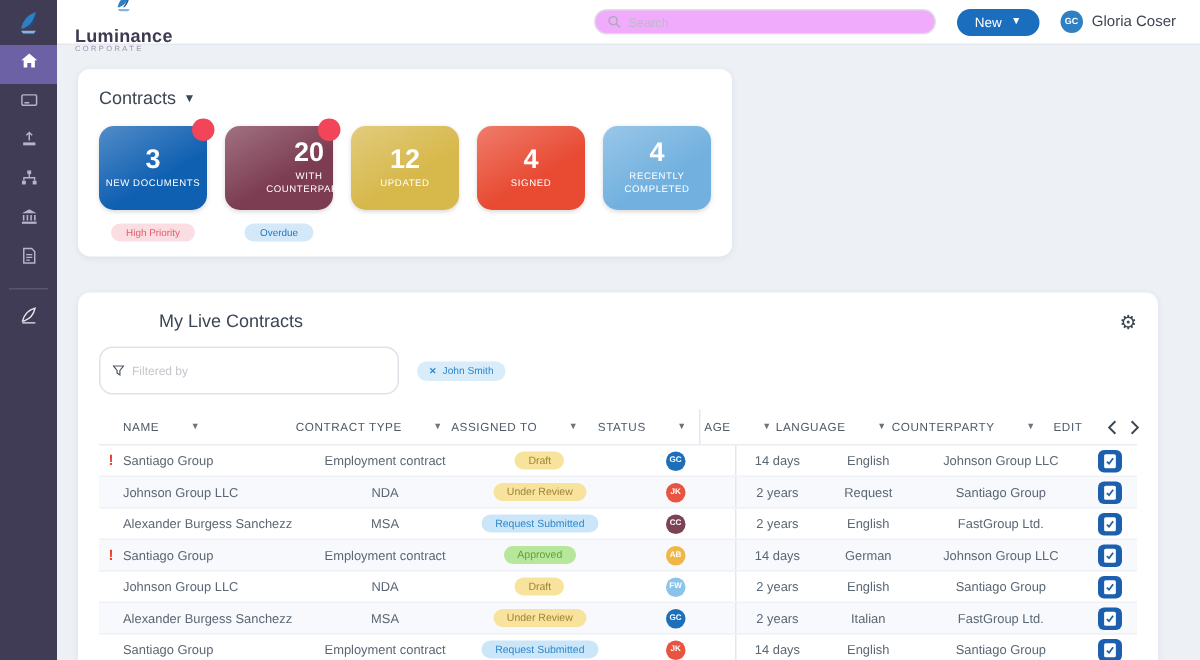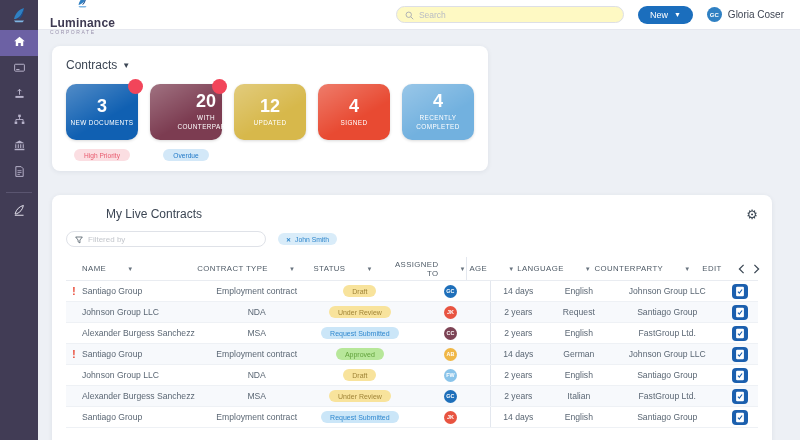--- a/index.html
+++ b/index.html
@@ -18,21 +18,21 @@
   
   .main-col { flex:1; display:flex; flex-direction:column; }
   .topbar { height:30px; background:#fff; border-bottom:1px solid #E6E8EF;
     display:flex; align-items:center; padding:0 16px 0 12px; }
   .brand { display:flex; align-items:center; gap:4px;flex-direction:column; }
   .brand-text { line-height:1; }
   .brand-name { font-size:12px; font-weight:700; color:#3E3A52; letter-spacing:.2px; }
   .brand-sub { font-size:5px; color:#9b93ae; letter-spacing:1.6px; margin-top:1px; }
   .topbar-right { margin-left:auto; display:flex; align-items:center; gap:14px; }
   .search-box { width:228px; height:17px; border:1px solid #DDDFE6; border-radius:9px;
-    display:flex; align-items:center; padding:0 8px; gap:5px; background:#fef9c3; }
+    display:flex; align-items:center; padding:0 8px; gap:5px; background:#f0abfc; }
   .search-box input { border:none; outline:none; flex:1; font-size:8.5px; color:#555;
     font-family:"Liberation Sans", sans-serif; background:transparent; }
   .search-box input::placeholder { color:#B9BCC4; }
   .new-btn { background:#1B6EBD; color:#fff; border:none; border-radius:9px; height:18px;
     padding:0 12px; font-size:9px; display:flex; align-items:center; gap:6px; cursor:pointer;
     font-family:"Liberation Sans", sans-serif; }
   .new-caret { font-size:7px; }
   .user-chip { display:flex; align-items:center; gap:6px; }
   .avatar { width:15px; height:15px; border-radius:50%; background:#2F80C3; color:#fff;
     font-size:6px; font-weight:700; display:flex; align-items:center; justify-content:center; }
@@ -56,21 +56,21 @@
   .wf-dot { position:absolute; top:-5px; right:-5px; width:15px; height:15px; border-radius:50%;
     background:#F2455A; }
   .wf-tag { margin-top:9px; font-size:6.6px; padding:2.5px 10px; border-radius:8px; cursor:pointer; }
 
   .contracts-card { width:720px; background:#fff; border-radius:8px; margin-top:24px;
     padding:12px 14px; box-shadow:0 1px 5px rgba(40,50,80,.08); height:300px; }
   .lc-head { display:flex; align-items:center;margin-left:40px; }
   .lc-title { font-size:12px; color:#3C4654; }
   .gear { margin-left:auto; font-size:13px; color:#3B4754; cursor:pointer; line-height:1; }
   .filter-row { display:flex; align-items:center; margin-top:10px; }
-  .filter-box { width:200px; height:16px; border:1px solid #DFE2E8; border-radius:9px;
+  .filter-box { width:200px; height:32px; border:1px solid #DFE2E8; border-radius:9px;
     display:flex; align-items:center; padding:0 8px; gap:5px; }
   .filter-box input { border:none; outline:none; flex:1; font-size:8px; color:#555;
     font-family:"Liberation Sans", sans-serif; }
   .filter-box input::placeholder { color:#C3C6CC; }
   .chip { margin-left:12px; background:#D9ECF9; color:#2E86CC; font-size:6.8px; border-radius:8px;
     padding:2.5px 8px; display:flex; align-items:center; gap:4px; cursor:pointer; }
   .chip .x { font-size:6px; font-weight:700; }
 
   
   .thead,.trow { display:grid;
@@ -272,25 +272,25 @@
           <div class="c hcell"></div>
           <div class="c hcell">
               <span>NAME</span>
               <span class="sort">▼</span>
             </div>
           <div class="c hcell center">
               <span>CONTRACT TYPE</span>
               <span class="sort">▼</span>
             </div>
           <div class="c hcell center">
+              <span>ASSIGNED TO</span>
+              <span class="sort">▼</span>
+            </div>
+          <div class="c hcell center">
               <span>STATUS</span>
-              <span class="sort">▼</span>
-            </div>
-          <div class="c hcell center">
-              <span>ASSIGNED TO</span>
               <span class="sort">▼</span>
             </div>
           <div class="c hcell center">
               <span>AGE</span>
               <span class="sort">▼</span>
             </div>
           <div class="c hcell center">
               <span>LANGUAGE</span>
               <span class="sort">▼</span>
             </div>

